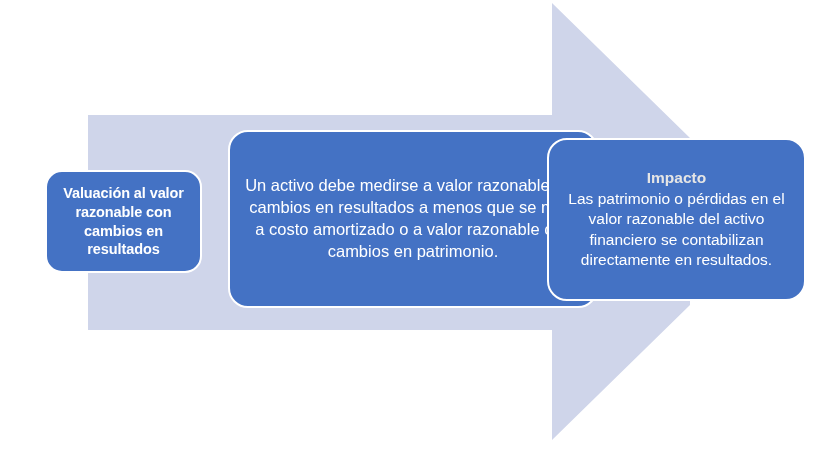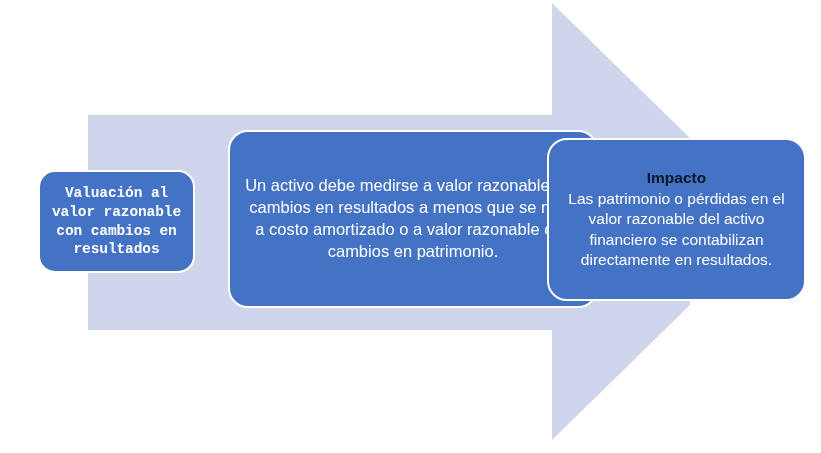--- a/index.html
+++ b/index.html
@@ -42,30 +42,29 @@
     flex-direction: column;
     align-items: center;
     justify-content: center;
     text-align: center;
     line-height: 1.24;
     padding: 6px 10px;
   }
 
   
   #node-1 {
-    left: 38px;
+    left: 45px;
     top: 170px;
     width: 157px;
     height: 103px;
     border-radius: 17px;
     font-size: 14.5px;
     font-weight: bold;
     letter-spacing: -0.1px;
     line-height: 1.30;
-    font-family: Liberation Mono, monospace;
   }
 
   
   #node-2 {
     left: 228px;
     top: 130px;
     width: 370px;
     height: 178px;
     border-radius: 20px;
     font-size: 16.5px;
@@ -82,21 +81,21 @@
     height: 163px;
     border-radius: 20px;
     font-size: 15.5px;
     font-weight: normal;
     line-height: 1.33;
     padding: 8px 8px;
     justify-content: center;
   }
 
   .node-heading {
-    color: #0f172a;
+    color: #e5e5e5;
     font-weight: bold;
     font-size: 15.5px;
     margin-bottom: 0;
   }
 
   .node-body {
     display: block;
   }
 </style>
 </head>

